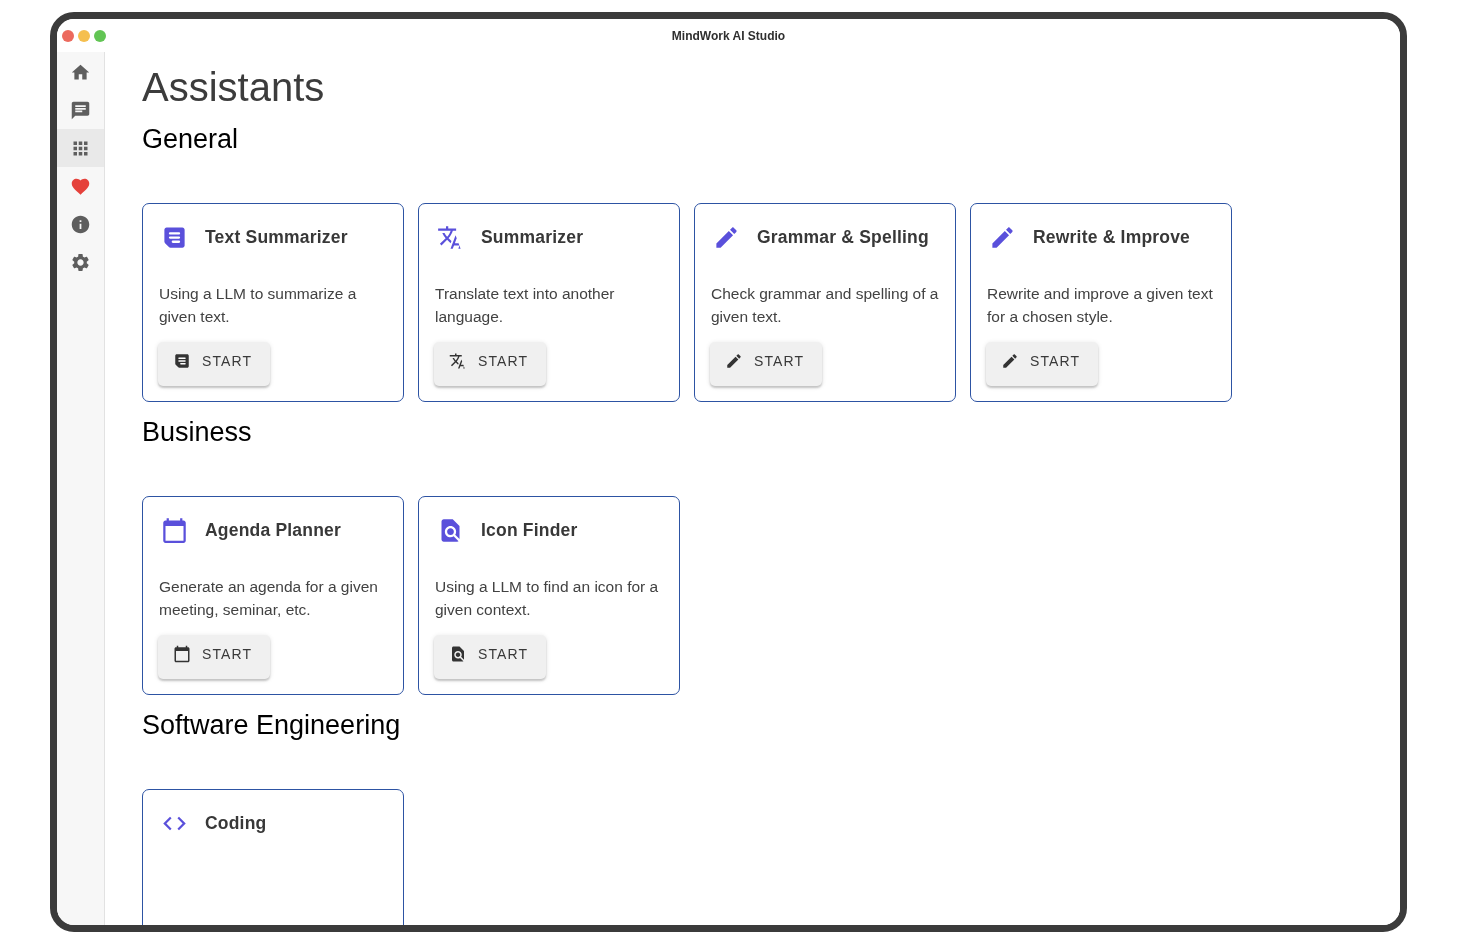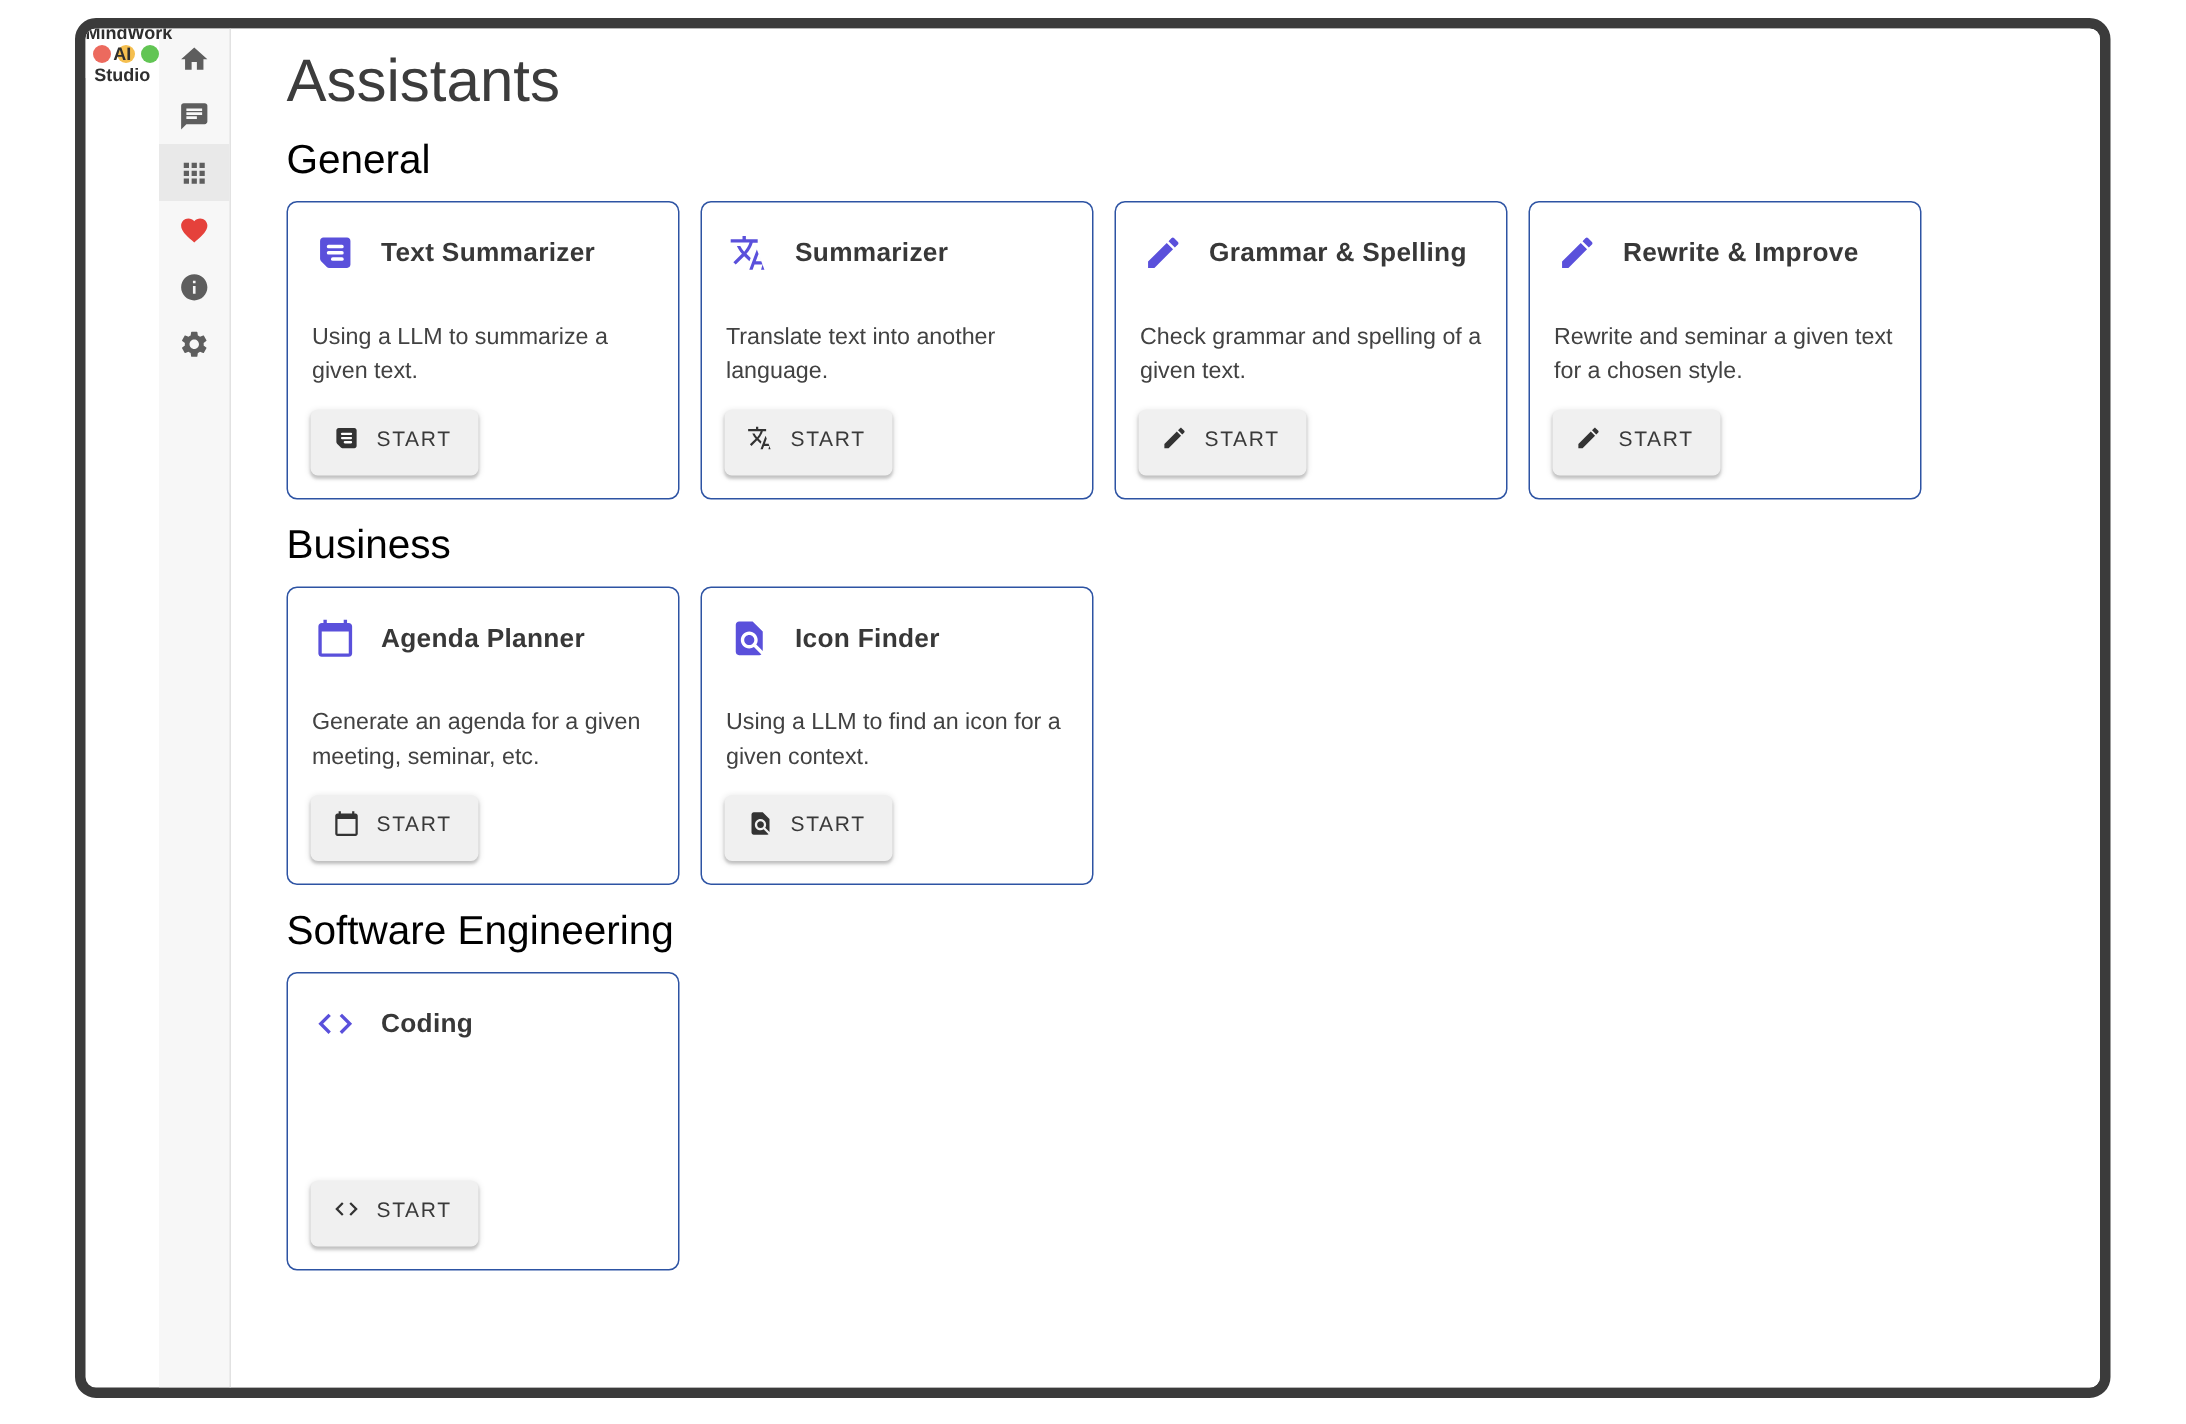--- a/index.html
+++ b/index.html
@@ -1,20 +1,20 @@
 <!DOCTYPE html>
 <html><head>
 <meta charset="utf-8">
 <style>
   * { margin:0; padding:0; box-sizing:border-box; }
   html,body { width:1457px; height:949px; background:#ffffff; font-family:"Liberation Sans", sans-serif; }
   .window {
     position:absolute; left:50px; top:12px; width:1357px; height:920px;
-    background:#ffffff; border:7px solid #3b3b3b; border-radius:14px;
-    overflow:hidden; display:flex; 
+    background:#ffffff; border:7px solid #3b3b3b; border-radius:24px;
+    overflow:hidden; display:flex; flex-direction:column;
   }
   
   .titlebar { height:33px; background:#ffffff; position:relative; display:flex; align-items:center; flex:0 0 auto; }
   .lights { display:flex; gap:4px; padding-left:5px; }
   .light { width:12px; height:12px; border-radius:50%; }
   .light.red { background:#ec6a5e; }
   .light.yellow { background:#f5bf4f; }
   .light.green { background:#62c554; }
   .win-title {
     position:absolute; left:0; right:0; text-align:center;
@@ -28,21 +28,21 @@
   .side-item svg { width:21px; height:21px; fill:#5e5e5e; }
   .side-item.heart svg { fill:#e5413b; }
   .content { flex:1; padding:0 0 0 37px; overflow:hidden; background:#ffffff; }
   .page-title { font-size:40px; line-height:48px; font-weight:400; color:#3c3c3c; margin-top:11px; }
   .section-heading { font-size:27px; line-height:30px; font-weight:400; color:#000000; margin:13px 0 13px; }
   .cards-row { display:flex; gap:14px; margin-bottom:15px; }
   
   .card {
     width:262px; height:199px; background:#fff;
     border:1px solid #2d53a3; border-radius:7px;
-    padding:15px 15px 15px 15px; display:flex; flex-direction:column;
+    padding:15px 15px 15px 15px; display:flex; flex-direction:column;margin-top:36px;
   }
   .card-head { display:flex; align-items:center; gap:17px; padding:5px 0 0 3px; }
   .ic-lg { width:27px; height:27px; fill:#5a50db; flex:0 0 auto; }
   .card-title { font-size:17.5px; font-weight:600; color:#383838; letter-spacing:.2px; white-space:nowrap; }
   .card-desc { margin:32px 1px 0 1px; font-size:15.5px; line-height:22.5px; color:#424242; }
   .start-btn {
     margin-top:auto; align-self:flex-start;
     display:flex; align-items:center; gap:11px;
     background:#f0f0f0; border:none; border-radius:5px;
     padding:10px 18px 16px 15px; cursor:pointer;
@@ -197,21 +197,21 @@
           </button>
         </div>
 
         <div class="card">
           <div class="card-head">
             <svg class="ic-lg">
                 <use href="#sym-pencil"></use>
               </svg>
             <span class="card-title">Rewrite &amp; Improve</span>
           </div>
-          <p class="card-desc">Rewrite and seminar a given text for a chosen style.</p>
+          <p class="card-desc">Rewrite and improve a given text for a chosen style.</p>
           <button class="start-btn">
             <svg class="ic-sm">
                 <use href="#sym-pencil"></use>
               </svg>
             <span>START</span>
           </button>
         </div>
 
       </div>
 

